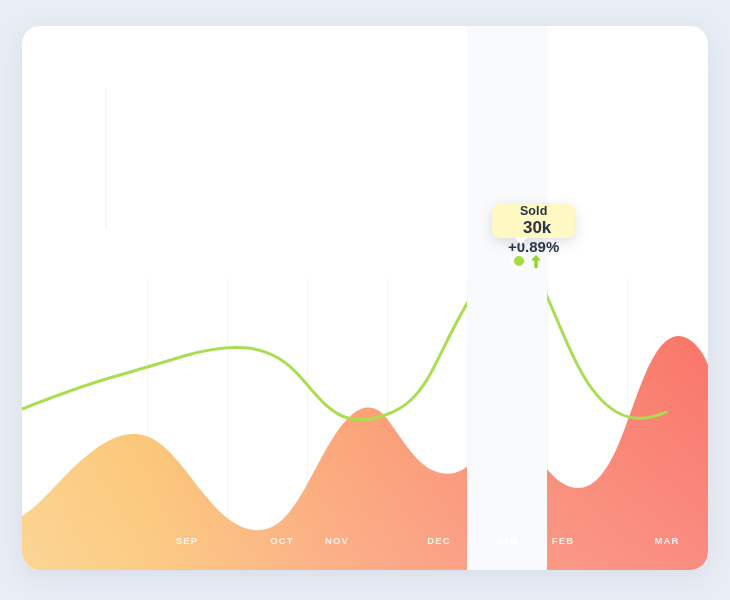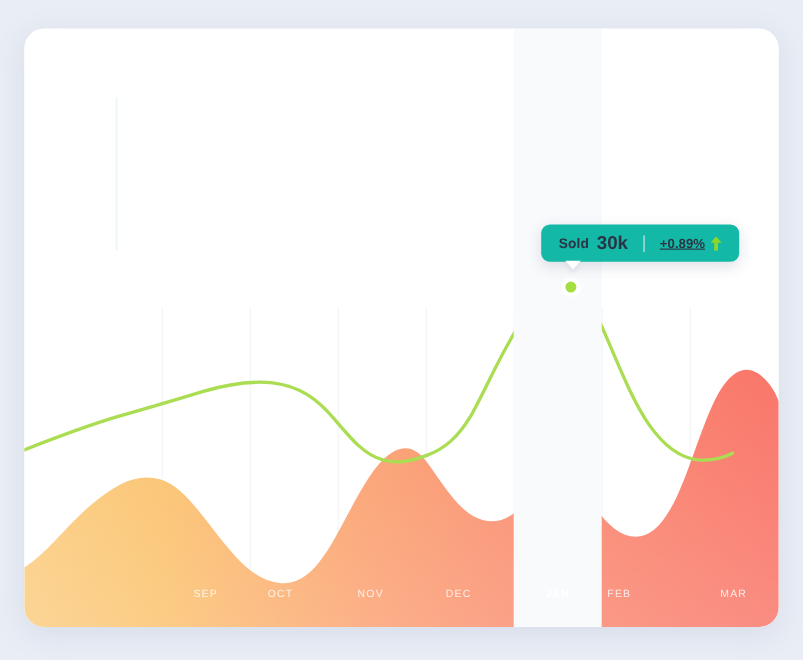--- a/index.html
+++ b/index.html
@@ -78,66 +78,66 @@
     pointer-events: none;
   }
   .month-label {
     position: absolute;
     bottom: 24px;
     width: 80px;
     text-align: center;
     font-size: 9.5px;
     letter-spacing: 1.1px;
     color: rgba(255, 255, 255, 0.82);
-    font-weight: normal;
+    font-weight: bold;
     user-select: none;
   }
   .month-label.is-active {
     color: #ffffff;
     font-weight: bold;
     text-shadow: 0 0 1px rgba(255,255,255,0.9);
   }
 
   
   #tooltip {
     position: absolute;
     left: 470px;  
     top: 178px;   
     height: 34px;
     display: flex;
     align-items: center;
-    background: #14b8a6;
+    background: #fef9c3;
     border-radius: 8px;
     box-shadow: 0 4px 14px rgba(80, 95, 130, 0.20);
     padding: 0 16px;
     white-space: nowrap;
+    flex-direction: column;
   }
   #tooltip-label {
     font-size: 12.5px;
     font-weight: bold;
     color: #2b3445;
     letter-spacing: 0.1px;
   }
   #tooltip-value {
     font-size: 17px;
     font-weight: bold;
     color: #2b3445;
     margin-left: 7px;
   }
   #tooltip-divider {
     width: 1px;
     height: 15px;
     background: #e3e7ef;
     margin: 0 14px;
   }
   #tooltip-delta {
-    font-size: 12px;
+    font-size: 15px;
     font-weight: bold;
     color: #2b3445;
-    text-decoration: underline;
   }
   #tooltip-arrow-icon {
     margin-left: 5px;
     display: inline-flex;
     align-items: center;
   }
   #tooltip-pointer {
     position: absolute;
     left: 22px;
     bottom: -7px;
@@ -256,23 +256,23 @@
                    C 624,393 634,391 644,386"></path>
         </g>
       </svg>
 
       <div id="highlight-band"></div>
       <div id="accent-line"></div>
     </div>
 
     <div id="month-axis">
       <div class="month-label" style="left:125px;">SEP</div>
-      <div class="month-label" style="left:193px;">OCT</div>
+      <div class="month-label" style="left:220px;">OCT</div>
       <div class="month-label" style="left:275px;">NOV</div>
-      <div class="month-label" style="left:355px;">DEC</div>
+      <div class="month-label" style="left:377px;">DEC</div>
       <div class="month-label is-active" style="left:445px;">JAN</div>
       <div class="month-label" style="left:501px;">FEB</div>
       <div class="month-label" style="left:605px;margin-top:16px;">MAR</div>
     </div>
 
     <div id="data-point-marker"></div>
 
     <div id="tooltip">
       <span id="tooltip-label">Sold</span>
       <span id="tooltip-value">30k</span>

